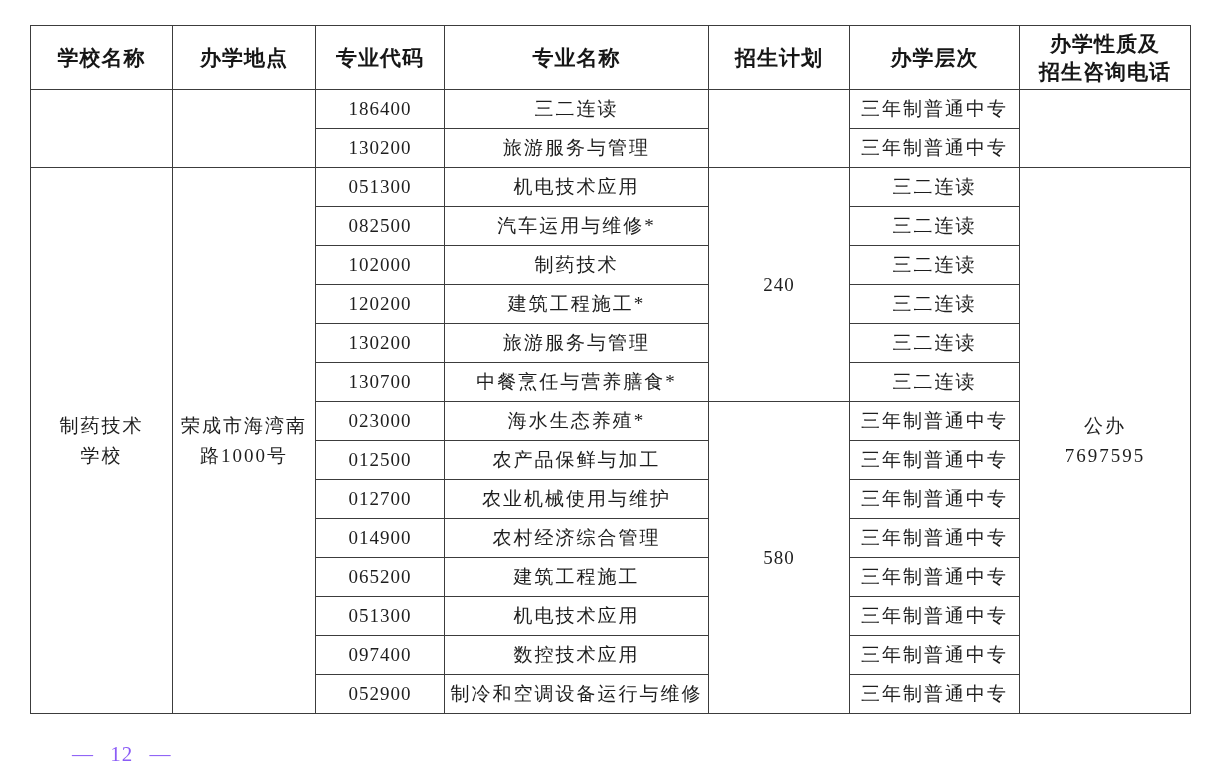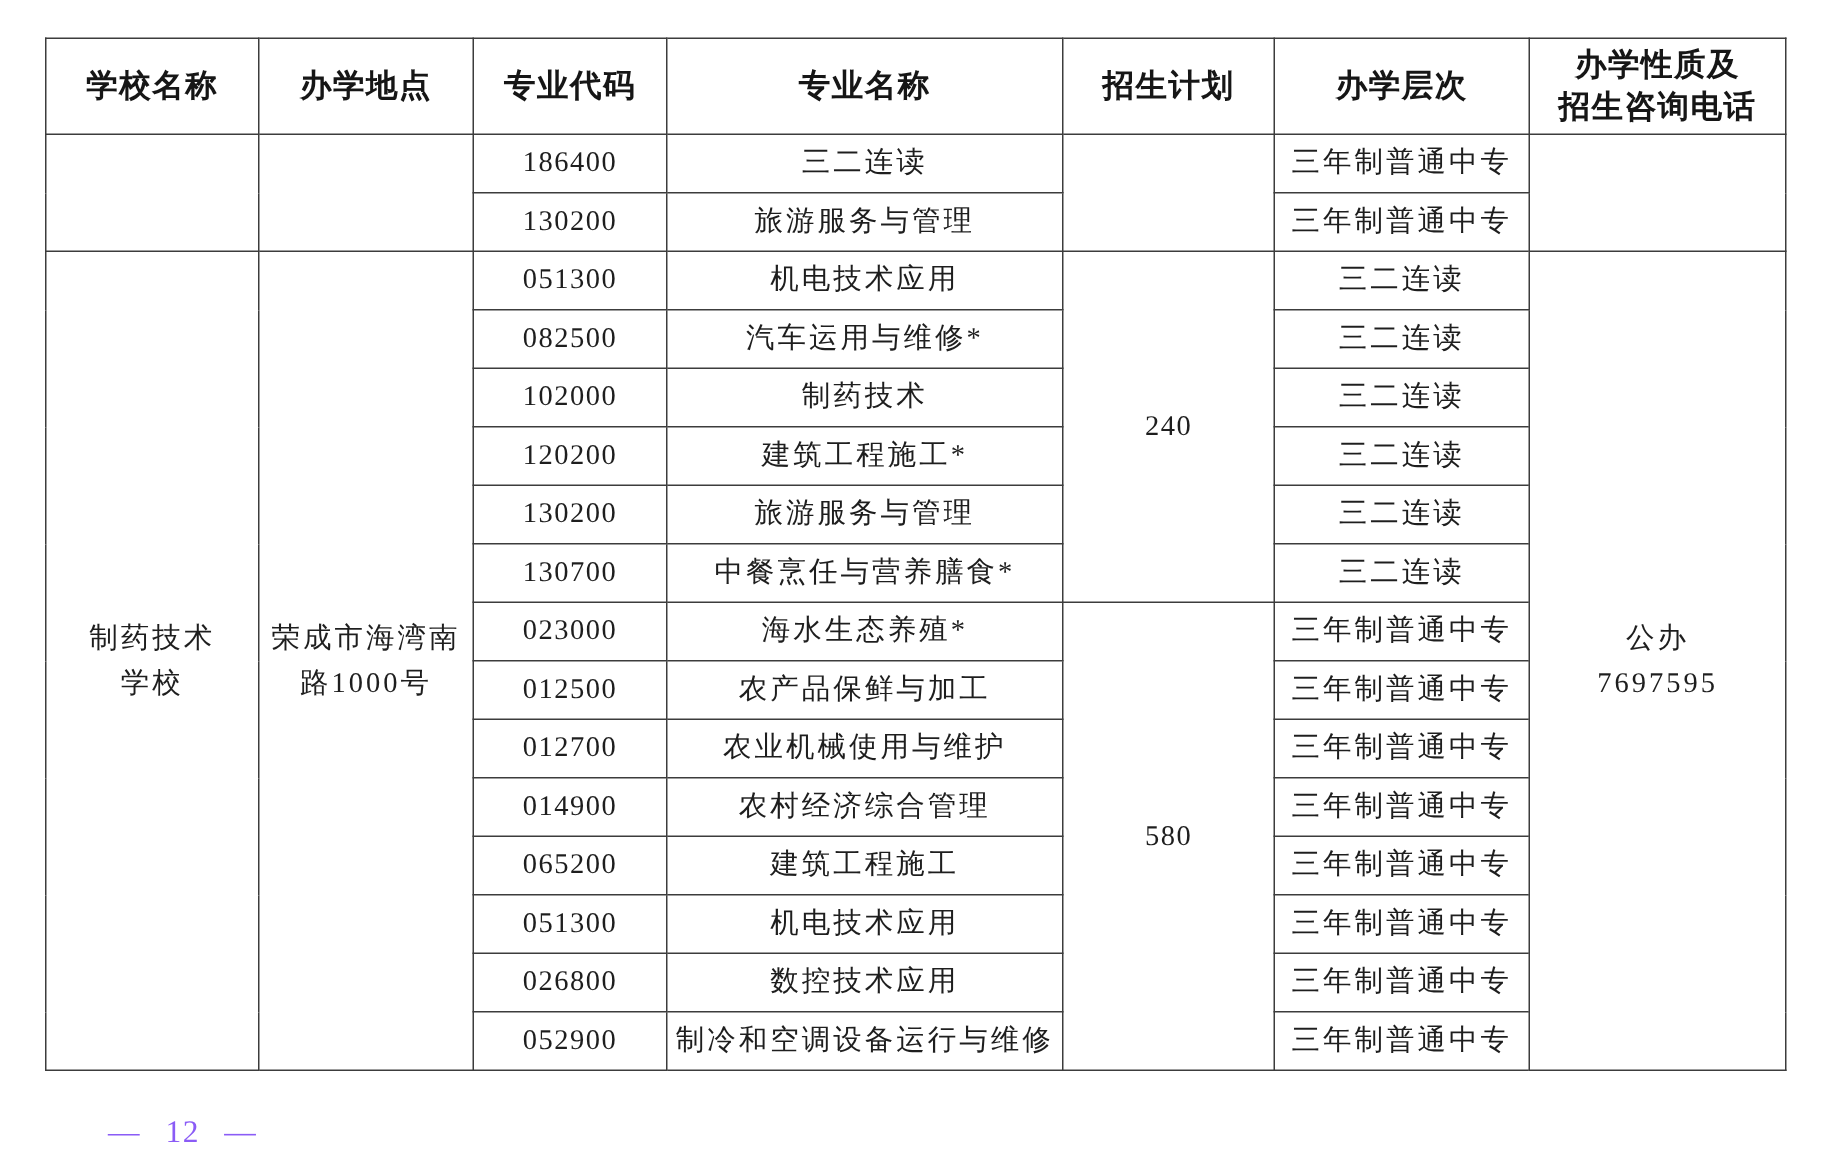--- a/index.html
+++ b/index.html
@@ -162,21 +162,21 @@
         <td class="num">065200</td>
         <td>建筑工程施工</td>
         <td>三年制普通中专</td>
       </tr>
       <tr>
         <td class="num">051300</td>
         <td>机电技术应用</td>
         <td>三年制普通中专</td>
       </tr>
       <tr>
-        <td class="num">026800</td>
+        <td class="num">097400</td>
         <td>数控技术应用</td>
         <td>三年制普通中专</td>
       </tr>
       <tr>
         <td class="num">052900</td>
         <td>制冷和空调设备运行与维修</td>
         <td>三年制普通中专</td>
       </tr>
     </tbody>
   </table>

